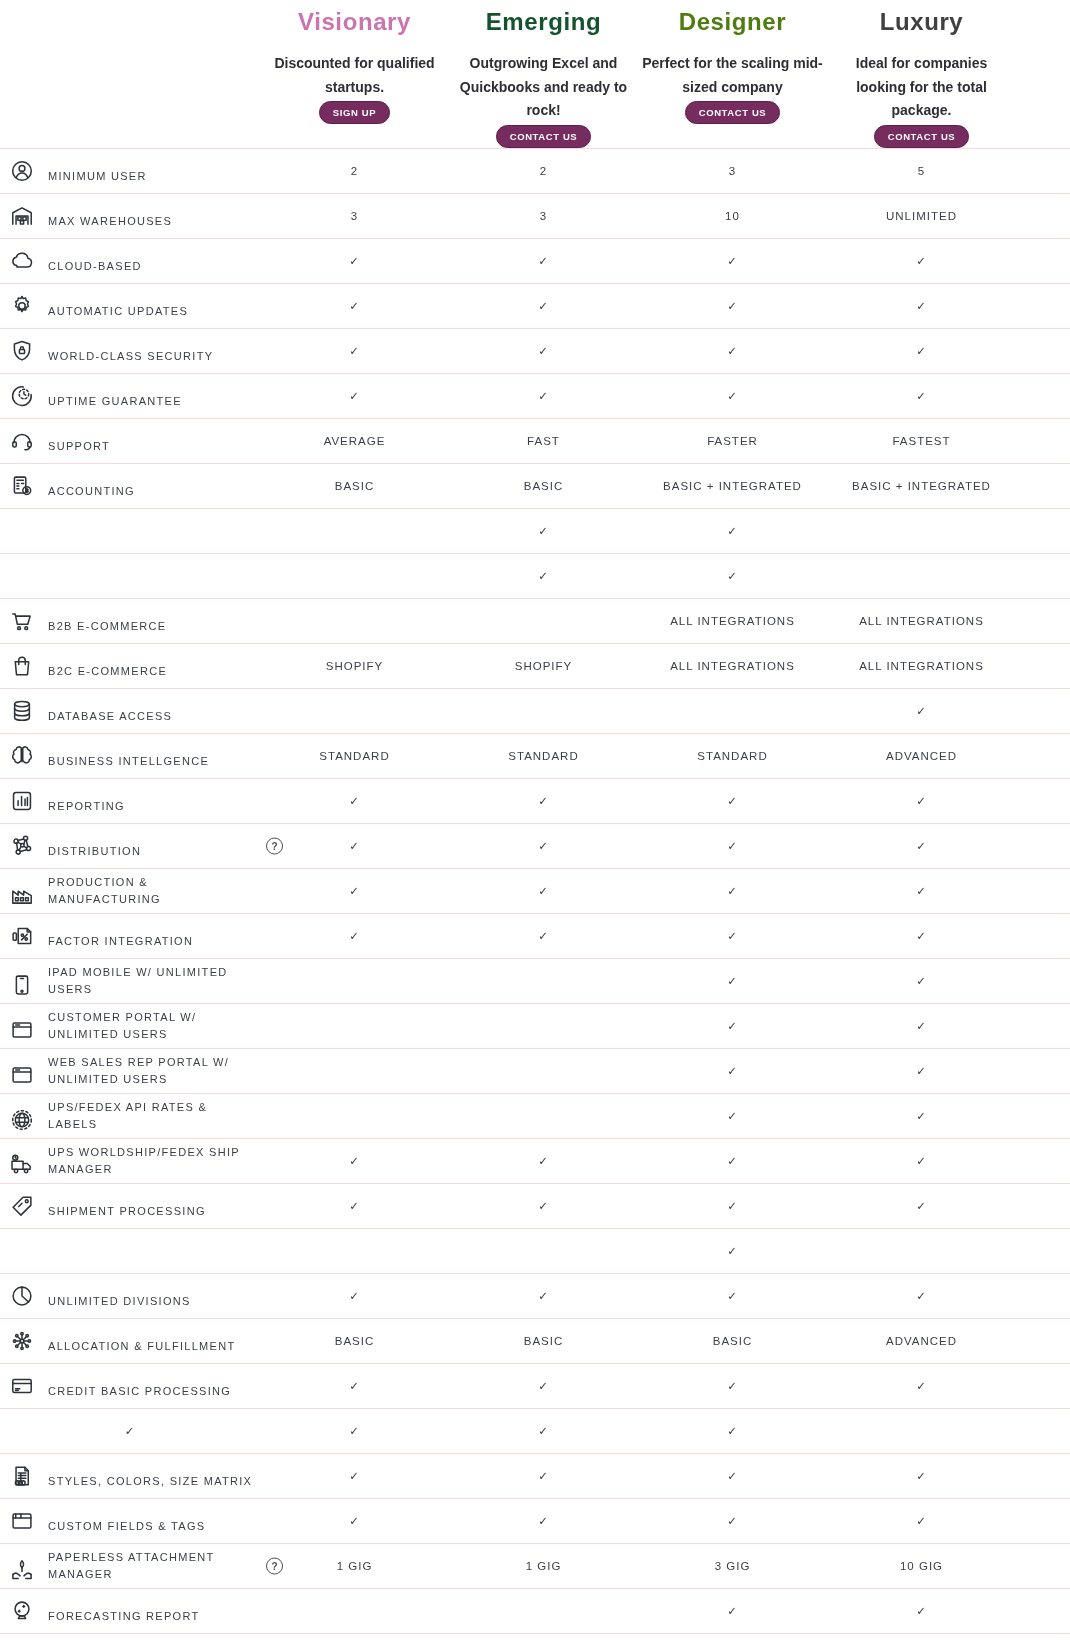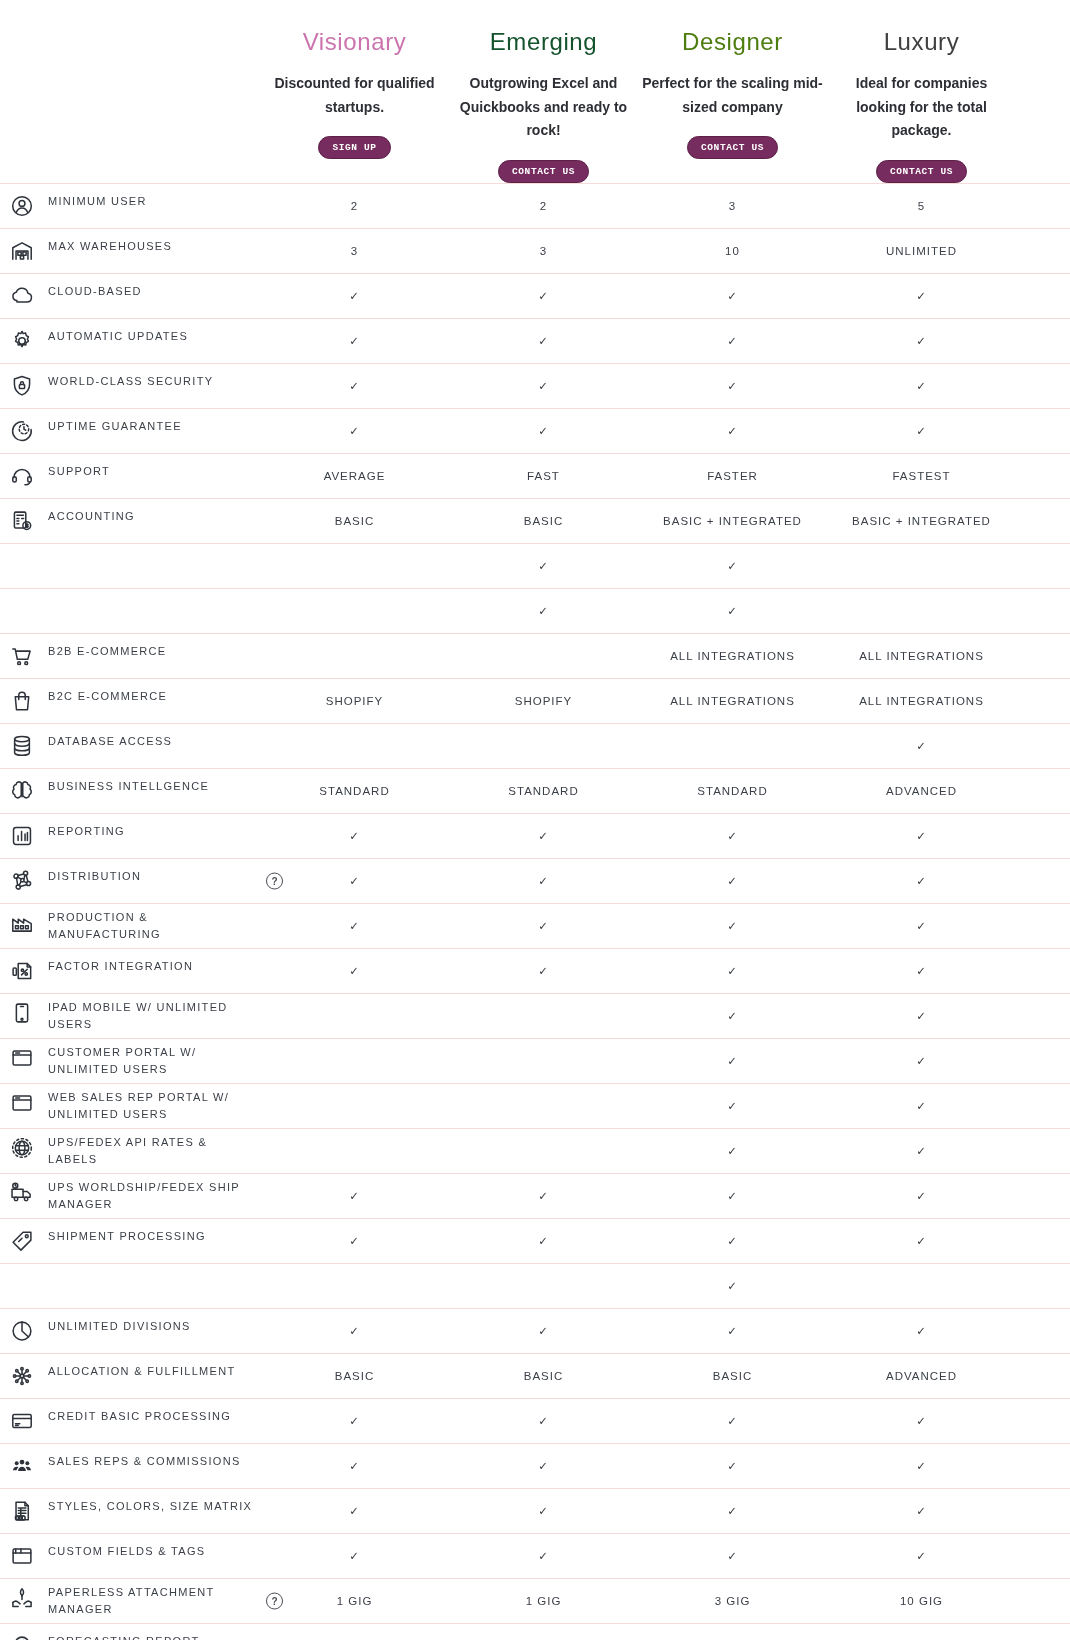--- a/index.html
+++ b/index.html
@@ -2,31 +2,31 @@
 <html style="--btn: #762c5e; --sep: #f6dbdb;"><head>
 <meta charset="utf-8">
 <style>
   html,body{margin:0;padding:0;background:#fff;}
   body{font-family:"Liberation Sans",sans-serif;color:#3a3f47;}
   .page{width:1070px;background:#fff;}
 
   
   .header{display:grid;grid-template-columns:260px 189px 189px 189px 189px;padding-top:8px;min-height:116px;}
   .hcol{display:flex;flex-direction:column;align-items:center;text-align:center;}
-  .plan-title{font-size:24px;font-weight:400;letter-spacing:.6px;line-height:1.2;margin-bottom:15px;margin-top:20px;}
+  .plan-title{font-size:24px;font-weight:700;letter-spacing:.6px;line-height:1.2;margin-bottom:15px;}
   .plan-desc{font-size:14px;font-weight:bold;color:#2e2f35;line-height:1.7;max-width:185px;min-height:36px;}
-  .plan-btn{margin-top:17px;background:var(--btn,#762c5e);color:#fff;font-size:9.5px;font-weight:bold;
+  .plan-btn{margin-top:2px;background:var(--btn,#762c5e);color:#fff;font-size:9.5px;font-weight:bold;
     letter-spacing:.6px;border:1px solid #5c1f47;border-radius:12px;padding:5px 13px;
-    font-family:Liberation Mono, monospace;cursor:pointer;}
+    font-family:Liberation Sans, sans-serif;cursor:pointer;}
 
   
   #feature-rows{border-top:1px solid var(--sep,#f6dbdb);}
   .row{display:grid;grid-template-columns:260px 189px 189px 189px 189px;align-items:center;
     border-bottom:1px solid var(--sep,#f6dbdb);min-height:38px;position:relative;padding:3px 0;}
-  .feat{display:flex;align-items:flex-start;gap:13px;padding-left:8px;}
+  .feat{display:flex;align-items:flex-end;gap:13px;padding-left:8px;}
   .feat .icon{width:27px;height:27px;flex:none;color:#2e333b;display:flex;align-items:center;justify-content:center;}
   .flabel{font-size:11px;letter-spacing:1.3px;line-height:1.55;white-space:pre-line;color:#3a3f47;}
   .val{text-align:center;font-size:11.5px;letter-spacing:1px;color:#3a3f47;}
   .help{position:absolute;left:266px;top:50%;transform:translateY(-50%);width:15px;height:15px;
     border:1.3px solid #4a4f57;border-radius:50%;font-size:10px;line-height:15px;text-align:center;
     color:#4a4f57;font-weight:bold;cursor:pointer;}
 </style>
 </head>
 <body>
 
@@ -497,33 +497,20 @@
             </svg>
           </span>
           <span class="flabel">CREDIT BASIC PROCESSING</span>
         </div>
         <span class="val">✓</span>
         <span class="val">✓</span>
         <span class="val">✓</span>
         <span class="val">✓</span>
       </div>
       <div class="row">
-        <div class="feat">
-          <span class="icon">
-            <svg viewBox="0 0 24 24" width="26" height="26" fill="none" stroke="currentColor" stroke-width="1.4" stroke-linecap="round" stroke-linejoin="round">
-              <circle cx="12" cy="8.4" r="2.2" fill="currentColor" stroke="none"></circle>
-              <circle cx="7.1" cy="9.4" r="1.8" fill="currentColor" stroke="none"></circle>
-              <circle cx="16.9" cy="9.4" r="1.8" fill="currentColor" stroke="none"></circle>
-              <path d="M8.4 16.6c0-2.4 1.6-4 3.6-4s3.6 1.6 3.6 4z" fill="currentColor" stroke="none"></path>
-              <path d="M3.6 15.9c.4-2 1.8-3.1 3.5-3.1.6 0 1.1.1 1.6.4-1 1-1.6 2.3-1.7 2.7z" fill="currentColor" stroke="none"></path>
-              <path d="M20.4 15.9c-.4-2-1.8-3.1-3.5-3.1-.6 0-1.1.1-1.6.4 1 1 1.6 2.3 1.7 2.7z" fill="currentColor" stroke="none"></path>
-            </svg>
-          </span>
-          <span class="flabel">SALES REPS &amp; COMMISSIONS</span>
-        </div>
         <span class="val">✓</span>
         <span class="val">✓</span>
         <span class="val">✓</span>
         <span class="val">✓</span>
       </div>
       <div class="row">
         <div class="feat">
           <span class="icon">
             <svg viewBox="0 0 24 24" width="26" height="26" fill="none" stroke="currentColor" stroke-width="1.4" stroke-linecap="round" stroke-linejoin="round">
               <path d="M6.5 4h8.2l3.1 3.1V20h-11.3z"></path>

